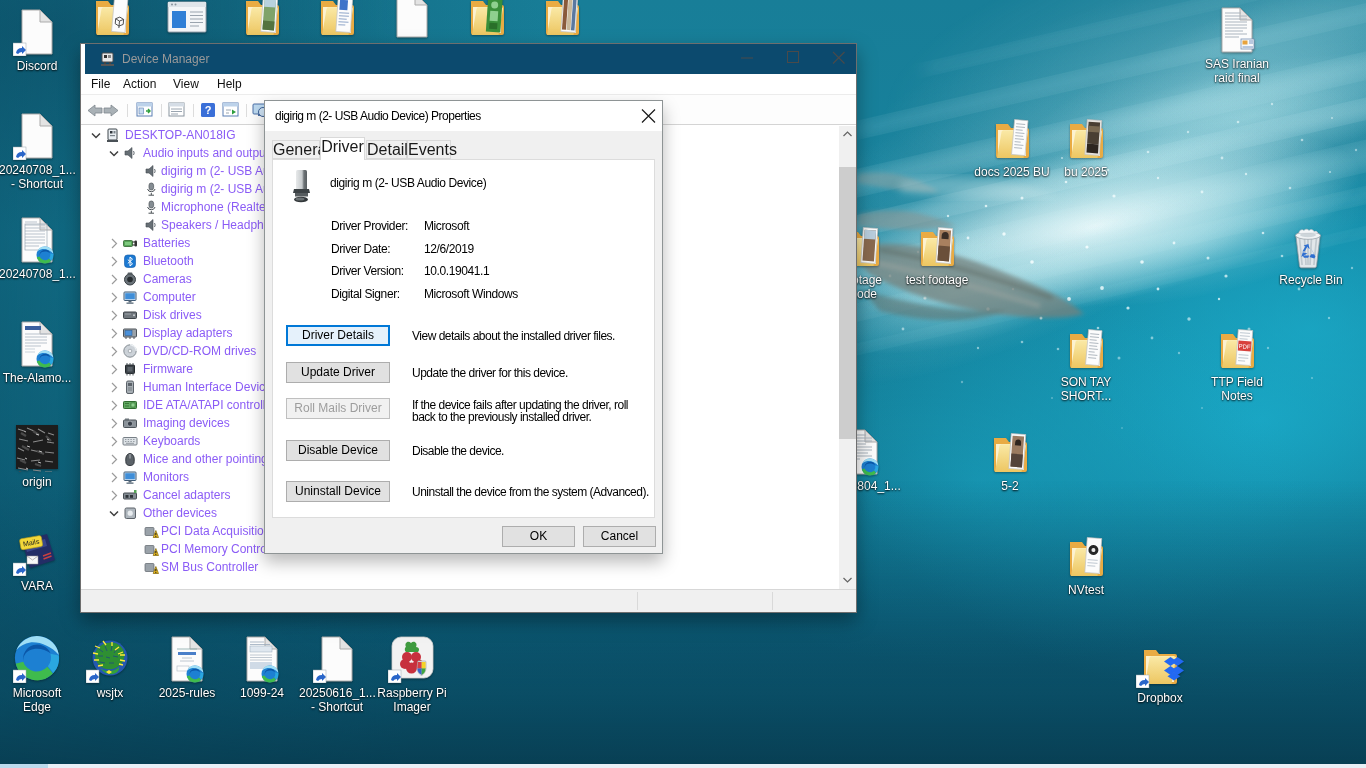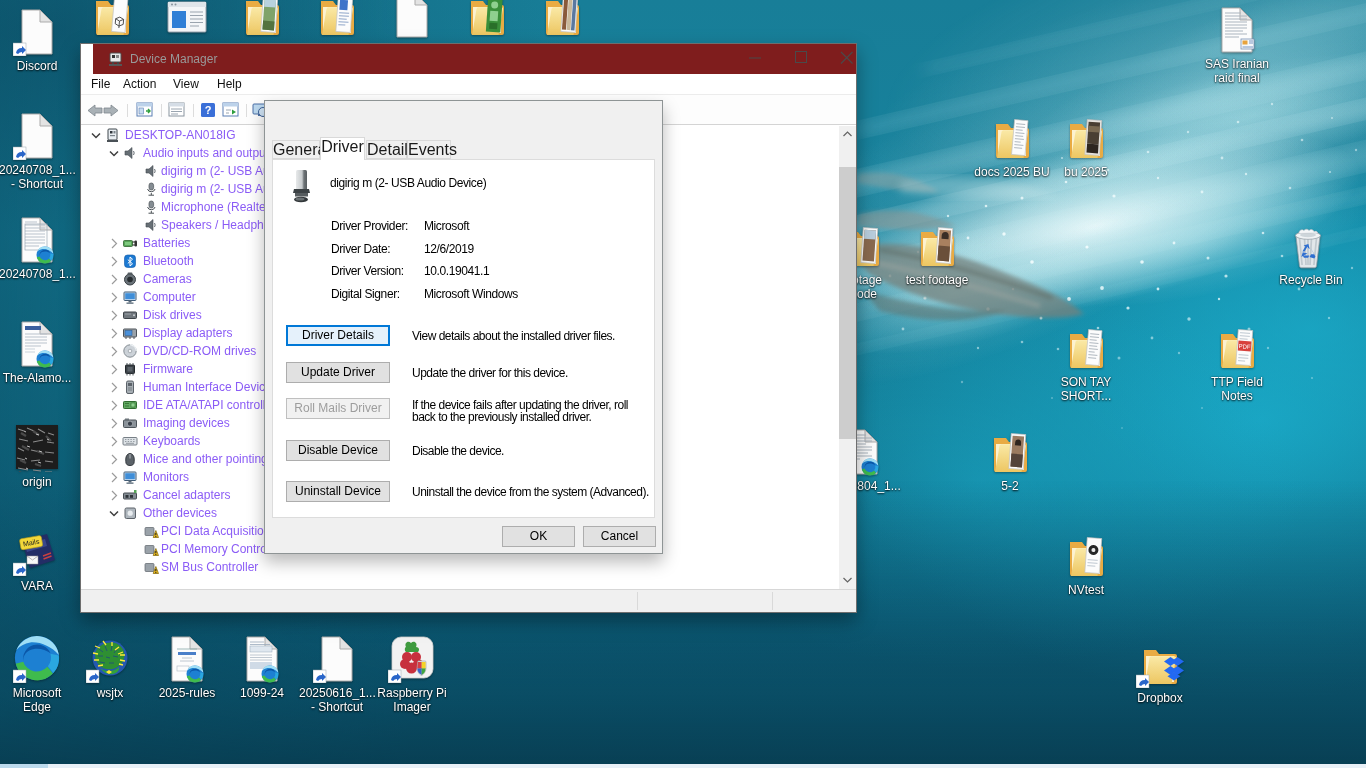--- a/index.html
+++ b/index.html
@@ -4,21 +4,21 @@
 *{margin:0;padding:0;box-sizing:border-box}
 html,body{width:1366px;height:768px;overflow:hidden}
 body{font-family:"Liberation Sans",sans-serif;position:relative;background:#11718b}
 #wall{position:absolute;left:0;top:0}
 .di{position:absolute;width:76px;text-align:center}
 .di .lb{margin-top:3px;font-size:12px;line-height:14px;color:#fff;text-shadow:0 1px 2px rgba(0,0,0,.85),0 0 2px rgba(0,0,0,.6)}
 .ic{position:relative;height:48px;filter:drop-shadow(0 1px 1px rgba(0,0,0,.35))}
 .ic svg{position:absolute;left:50%;transform:translateX(-50%)}
 
 #dm{position:absolute;left:80px;top:43px;width:777px;height:570px;background:#fff;border:1px solid #6e6e6e;box-shadow:0 8px 18px rgba(0,0,0,.35)}
-#dm .cap{position:absolute;left:12px;top:0;right:0;height:30px;background:#7f1d1d}
+#dm .cap{position:absolute;left:4px;top:0;right:0;height:30px;background:#0c4a6e}
 #dm .cap .t{position:absolute;left:37px;top:8px;font-size:12px;color:#999}
 #dm .mb{position:absolute;left:0;top:30px;right:0;height:20px;background:#fff;font-size:12px;color:#111}
 #dm .mb span{position:absolute;top:3px}
 #dm .tbar{position:absolute;left:0;top:50px;right:0;height:31px;background:#fdfdfd;border-bottom:1px solid #d4d4d4;border-top:1px solid #ececec}
 #tree{position:absolute;left:0;top:81px;right:0;bottom:24px;background:#fff;font-size:12px;overflow:hidden}
 .r{position:absolute;left:0;height:18px;width:100%;white-space:nowrap}
 .r b{position:absolute;font-weight:normal;color:#8b5cf6;top:2px}
 .r .cv{position:absolute;top:1px;width:16px;height:16px}
 .r svg.ti{position:absolute;top:1px}
 #sbar{position:absolute;right:0;top:82px;width:17px;height:463px;background:#f0f0f0}
@@ -1028,20 +1028,26 @@
   <svg style="position:absolute;left:0;bottom:0" width="17" height="17">
         <path d="M4.5 6 L8.5 10 L12.5 6" fill="none" stroke="#636363" stroke-width="1.2"></path>
       </svg>
  </div>
  <div class="status">
       <div style="position:absolute;left:556px;top:2px;bottom:2px;width:1px;background:#d9d9d9"></div>
       <div style="position:absolute;left:691px;top:2px;bottom:2px;width:1px;background:#d9d9d9"></div>
     </div>
 </div>
 <div id="dlg">
+ <div class="cap">
+      <span class="t">digirig m (2- USB Audio Device) Properties</span>
+ <svg style="position:absolute;left:368px;top:0" width="30" height="30">
+        <path d="M9 8.5 L22 21.5 M22 8.5 L9 21.5" stroke="#1a1a1a" stroke-width="1.2"></path>
+      </svg>
+    </div>
  <div class="page"></div>
  <div class="tab" style="left:7px;width:48px">General</div>
  <div class="tab sel" style="left:55px;width:45px">Driver</div>
  <div class="tab" style="left:101px;width:41px">Details</div>
  <div class="tab" style="left:142px;width:44px">Events</div>
  <svg style="position:absolute;left:28px;top:69px" width="18" height="33" viewBox="0 0 18 33">
   <defs>
         <linearGradient id="micg" x1="0" y1="0" x2="1" y2="0">
           <stop offset="0" stop-color="#e7e9ea"></stop>
           <stop offset=".55" stop-color="#c7cbcd"></stop>

